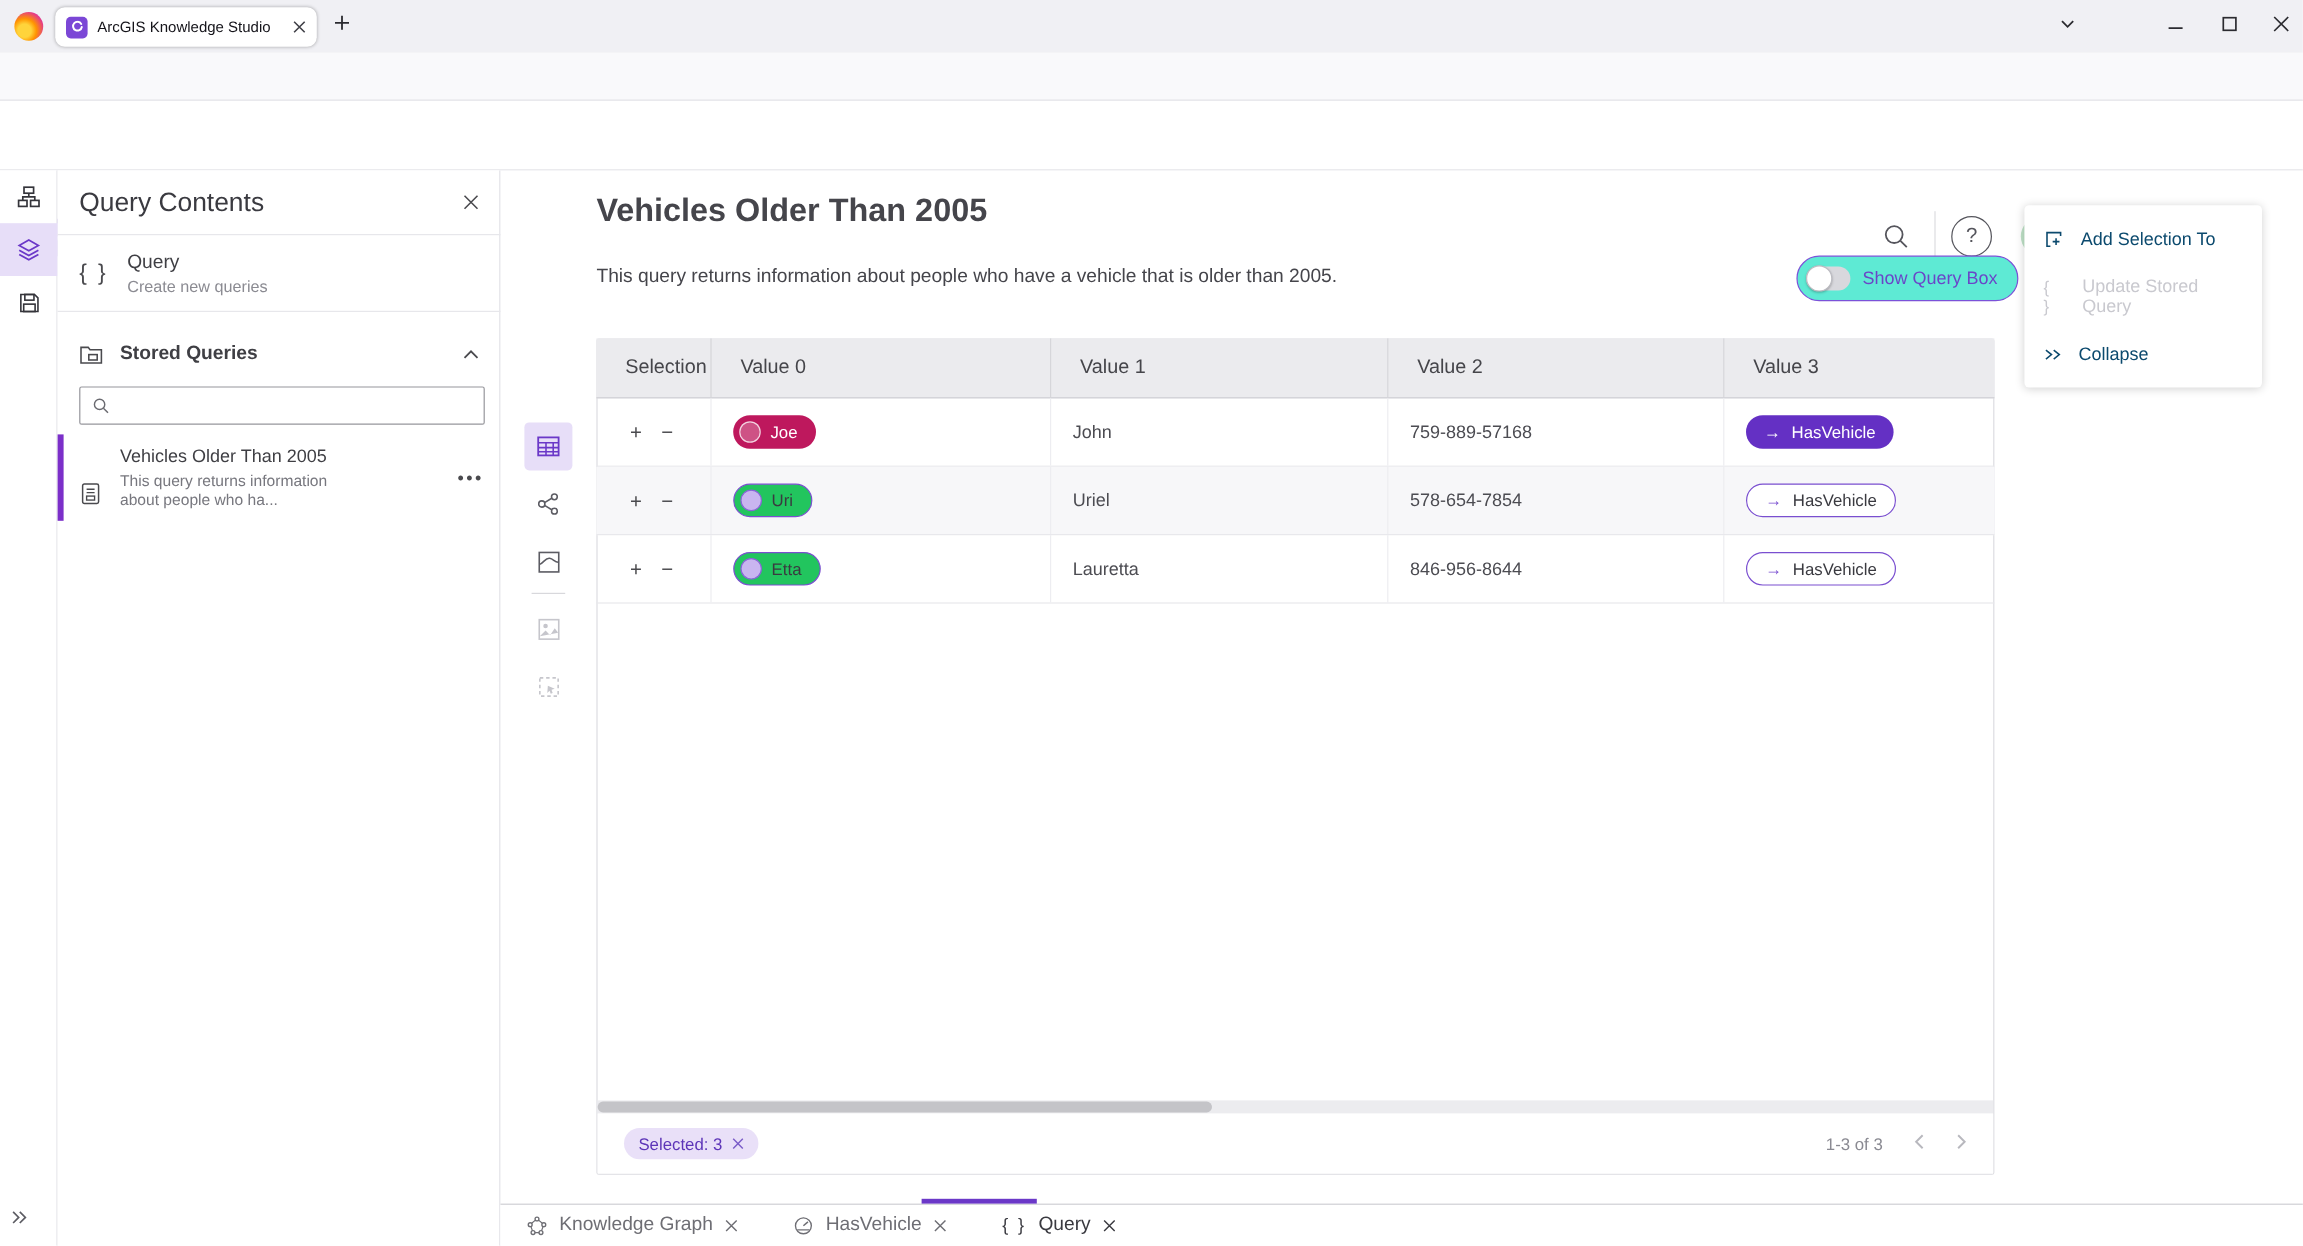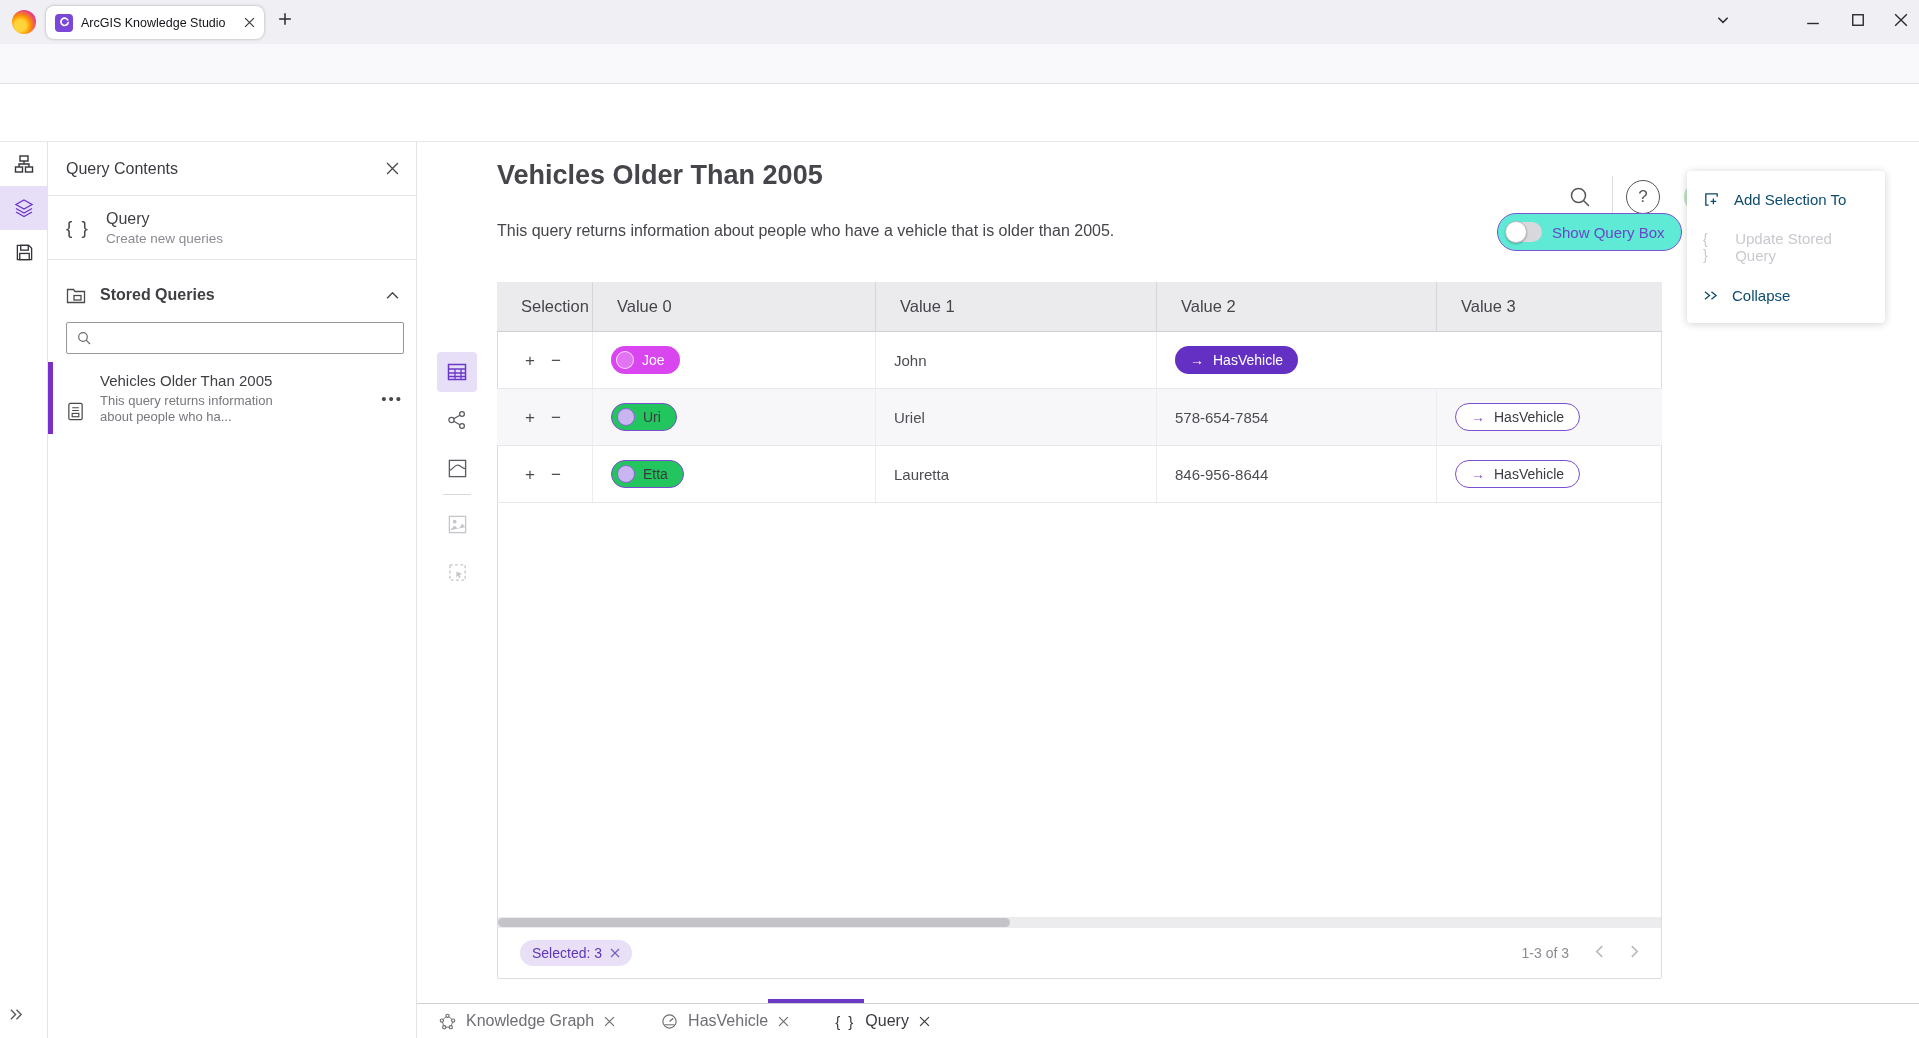--- a/index.html
+++ b/index.html
@@ -44,21 +44,21 @@
 
   
   #leftrail { left:0; top:142px; width:48px; height:896px; background:#fff; border-right:1px solid #e3e3e8; }
   .rail-btn { width:48px; height:44px; display:flex; align-items:center; justify-content:center; color:#34343a; }
   .rail-btn.sel { background:#e7def8; color:#6b38c8; }
   #rail-collapse { left:0px; top:998px; width:48px; height:32px; display:flex; align-items:center; justify-content:flex-start; padding-left:9px; color:#5c5c63; }
 
   
   #sidepanel { left:48px; top:142px; width:369px; height:896px; background:#fff; border-right:1px solid #e3e3e8; }
   #panel-hdr { left:48px; top:142px; width:369px; height:54px; border-bottom:1px solid #e7e7eb; display:flex; align-items:center; padding:0 18px; }
-  #panel-hdr .t { font-size:16px; font-weight:500; color:#3a3a40; flex:1; }
+  #panel-hdr .t { font-size:22px; font-weight:500; color:#3a3a40; flex:1; }
   #query-item { left:48px; top:196px; width:369px; height:64px; border-bottom:1px solid #e7e7eb; display:flex; align-items:center; padding:0 18px; gap:16px; }
   .braces { font-size:19px; color:#4a4a4e; letter-spacing:2px; }
   #query-item .ti { font-size:16px; color:#3f3f44; }
   #query-item .su { font-size:13.5px; color:#8b8b92; margin-top:3px; }
   #stored-hdr { left:48px; top:272px; width:369px; height:46px; display:flex; align-items:center; padding:0 18px; gap:14px; color:#4a4a4e; }
   #stored-hdr .t { font-size:16px; font-weight:600; color:#3f3f44; flex:1; }
   #stored-search { left:66px; top:322px; width:338px; height:32px; border:1px solid #96969c; border-radius:2px; display:flex; align-items:center; padding:0 10px; gap:8px; background:#fff; color:#6a6a70; }
   #stored-search input { border:none; outline:none; background:transparent; font-size:13px; flex:1; font-family:"Liberation Sans",sans-serif; }
   #stored-item { left:48px; top:362px; width:369px; height:72px; display:flex; padding:10px 14px 0 18px; gap:15px; position:absolute; }
   #stored-item .selbar { position:absolute; left:0; top:0; width:5px; height:72px; background:#7b2fc9; }
@@ -89,21 +89,21 @@
   .trow.alt { background:#f7f7f9; }
   .td { display:flex; align-items:center; padding-left:18px; border-right:1px solid #ededf1; height:100%; }
   .td:last-child { border-right:none; }
   .c0 { width:96px; } .c1 { width:283px; } .c2 { width:281px; } .c3 { width:280px; } .c4 { width:224px; }
   .td.c0 { padding-left:28px; gap:16px; color:#4a4a4e; }
   .pm { font-size:17px; color:#4a4a4e; line-height:1; }
   .celltext { font-size:15px; color:#4c4c52; }
 
   .entity-pill { display:inline-flex; align-items:center; gap:8px; height:28px; border-radius:14px; padding:0 15px 0 5px; font-size:14px; }
   .entity-pill .dot { width:18px; height:18px; border-radius:50%; flex:none; }
-  .pill-filled { background:#d946ef; color:#fff; }
+  .pill-filled { background:#be185d; color:#fff; }
   .pill-filled .dot { background:rgba(255,255,255,.25); border:1px solid rgba(255,255,255,.75); }
   .pill-outline { background:#22c55e; border:1.5px solid #7a4fd0; color:#3a3a40; }
   .pill-outline .dot { background:#c9b5f0; border:1px solid #8a64d8; }
 
   .rel-pill { display:inline-flex; align-items:center; gap:9px; height:28px; border-radius:14px; padding:0 15px; font-size:14px; }
   .relp-filled { background:#6430c4; color:#fff; }
   .relp-outline { background:#fff; border:1.5px solid #7a4fd0; color:#3a3a40; }
   .relp-outline .arw { color:#7a4fd0; }
 
   #hscroll { left:498px; top:917px; width:1163px; height:11px; background:#ececef; }
@@ -398,20 +398,23 @@
   </span>
   <span class="td c1">
       <span class="entity-pill pill-filled">
         <span class="dot"></span>
         <span>Joe</span>
       </span>
     </span>
   <span class="td c2">
       <span class="celltext">John</span>
     </span>
+  <span class="td c3">
+      <span class="celltext">759-889-57168</span>
+    </span>
   <span class="td c4">
       <span class="rel-pill relp-filled">
         <span class="arw">→</span>
         <span>HasVehicle</span>
       </span>
     </span>
 </div>
 
 <div class="abs trow alt" style="top:389px;">
   <span class="td c0">

